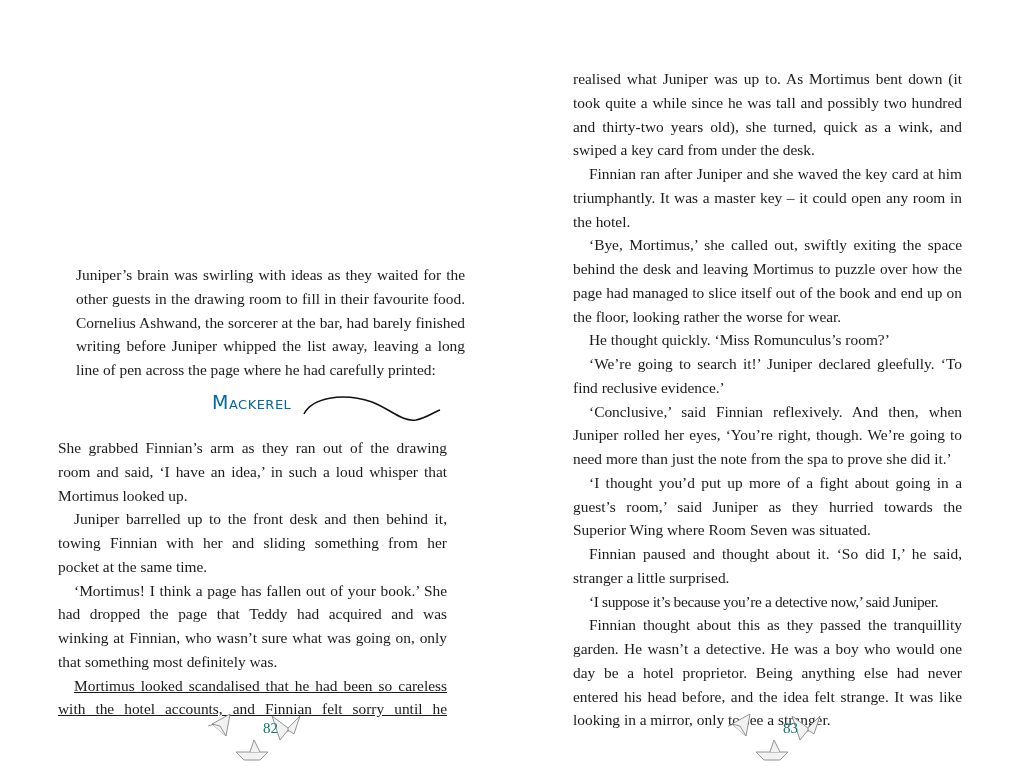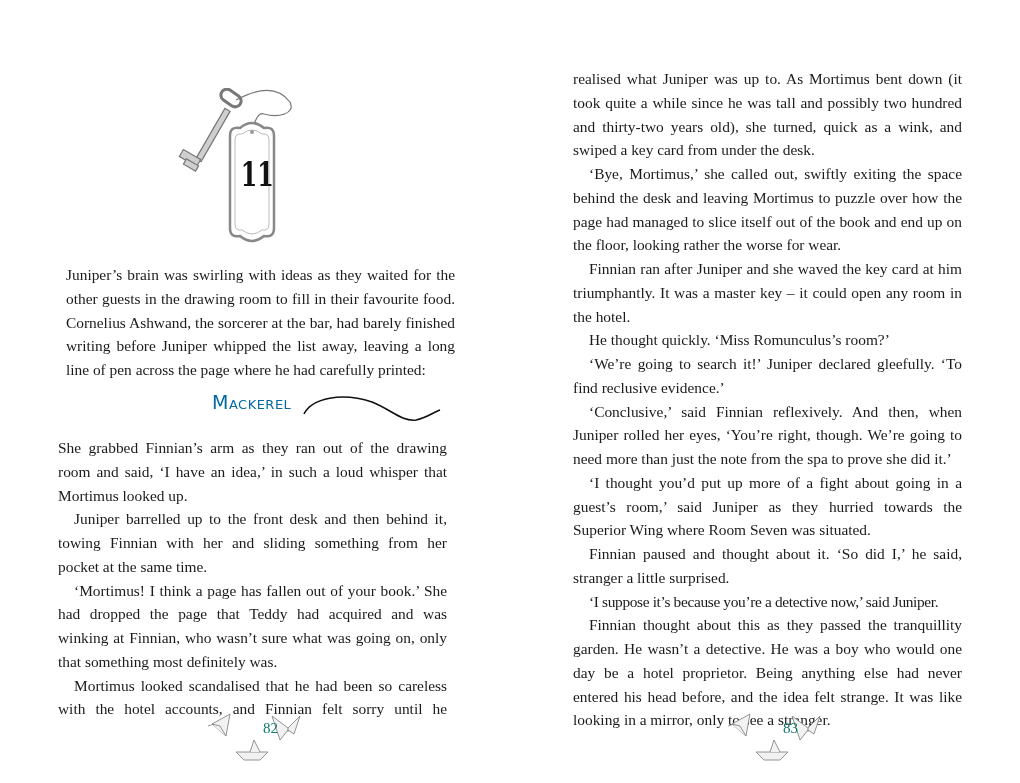--- a/index.html
+++ b/index.html
@@ -16,21 +16,21 @@
     width: 389px;
     font-size: 15.4px;
     line-height: 23.75px;
     text-align: justify;
     hyphens: none;
   }
   .text-block p { margin: 0; }
   .text-block p.indent { text-indent: 16px; }
   .text-block p.last-left { text-align-last: left; }
 
-  .left-top { left: 66px; top: 263px; }
+  .left-top { left: 76px; top: 263px; }
   .left-bottom { left: 58px; top: 436px; }
   .right-main { left: 63px; top: 67px; }
 
   .mackerel {
     position: absolute; left: 212px; top: 388px; width: 240px; height: 40px;
   }
   .mackerel-word {
     position: absolute; left: 0; top: 3px;
     font-family: "DejaVu Sans", sans-serif; font-size: 19px; letter-spacing: 0.5px;
     font-variant: small-caps; color: #0369a1;
@@ -44,55 +44,37 @@
   .page-number {
     position: absolute; left: 42px; top: 10px; width: 36px; text-align: right;
     font-size: 15px; color: #0f766e;
   }
 </style>
 </head>
 <body>
 
 <div class="page page-left">
 
-  <div class="chapter-art">
-    <svg width="150" height="160" viewBox="0 0 150 160">
-
-      <g stroke="#777" fill="#cfcfcf" stroke-width="1.2">
-        <rect x="42" y="4" width="22" height="12" rx="6" transform="rotate(35 53 10)" fill="none" stroke-width="3"></rect>
-        <rect x="32" y="18" width="6" height="58" transform="rotate(30 35 47)"></rect>
-        <rect x="2" y="66" width="20" height="8" transform="rotate(30 12 70)"></rect>
-        <rect x="6" y="74" width="14" height="6" transform="rotate(30 13 77)"></rect>
-      </g>
-
-      <path d="M58 12 C80 0, 100 -2, 112 14 C118 26, 100 30, 86 26 C80 24, 78 32, 74 40" stroke="#777" stroke-width="1.2" fill="none"></path>
-
-      <path d="M52 48 Q52 38 62 40 Q74 30 86 40 Q96 38 96 48 L96 140 Q96 150 86 148 Q74 158 62 148 Q52 150 52 140 Z" fill="#ffffff" stroke="#888" stroke-width="2.5"></path>
-      <path d="M57 52 Q57 45 64 46 Q74 38 84 46 Q91 45 91 52 L91 136 Q91 143 84 142 Q74 150 64 142 Q57 143 57 136 Z" fill="none" stroke="#bbb" stroke-width="1"></path>
-      <circle cx="74" cy="44" r="2" fill="#999"></circle>
-    </svg>
-    <div style="position:absolute; left:58px; top:66px; width:32px; text-align:center; font-family:'DejaVu Serif', serif; font-weight:bold; font-size:34px; transform:scaleX(0.7); color:#111;">11</div>
-  </div>
 
   <div class="text-block left-top">
     <p class="last-left">Juniper’s brain was swirling with ideas as they waited for the other guests in the drawing room to fill in their favourite food. Cornelius Ashwand, the sorcerer at the bar, had barely finished writing before Juniper whipped the list away, leaving a long line of pen across the page where he had carefully printed:</p>
   </div>
 
   <div class="mackerel">
     <span class="mackerel-word">Mackerel</span>
     <svg width="240" height="40" style="position:absolute;left:0;top:0">
       <path d="M92 26 C100 10, 130 4, 160 14 C180 22, 190 34, 204 32 C214 30, 222 24, 228 22" fill="none" stroke="#111" stroke-width="1.6"></path>
     </svg>
   </div>
 
   <div class="text-block left-bottom">
     <p class="last-left">She grabbed Finnian’s arm as they ran out of the drawing room and said, ‘I have an idea,’ in such a loud whisper that Mortimus looked up.</p>
     <p class="indent last-left">Juniper barrelled up to the front desk and then behind it, towing Finnian with her and sliding something from her pocket at the same time.</p>
     <p class="indent last-left">‘Mortimus! I think a page has fallen out of your book.’ She had dropped the page that Teddy had acquired and was winking at Finnian, who wasn’t sure what was going on, only that something most definitely was.</p>
-    <p class="indent" style="text-align-last: justify;">Mortimus looked scandalised that he had been so careless with the hotel accounts, and Finnian felt sorry until he</p>
+    <p class="indent" style="text-align-last: justify; text-decoration: underline;">Mortimus looked scandalised that he had been so careless with the hotel accounts, and Finnian felt sorry until he</p>
   </div>
 
   <div class="footer footer-left">
     <svg width="120" height="60" style="position:absolute;left:0;top:0">
       <g stroke="#888" fill="#f2f2f2" stroke-width="0.9">
         <path d="M12 14 L30 4 L26 26 Z"></path>
           <path d="M12 14 L20 16 L26 26"></path>
           <path d="M8 16 L14 14"></path>
       </g>
       <g stroke="#888" fill="#f2f2f2" stroke-width="0.9">
@@ -104,22 +86,22 @@
           <path d="M50 42 L54 30 L60 42"></path>
       </g>
     </svg>
     <div class="page-number">82</div>
   </div>
 </div>
 
 <div class="page page-right">
   <div class="text-block right-main">
     <p class="last-left">realised what Juniper was up to. As Mortimus bent down (it took quite a while since he was tall and possibly two hundred and thirty-two years old), she turned, quick as a wink, and swiped a key card from under the desk.</p>
+    <p class="indent last-left">Finnian ran after Juniper and she waved the key card at him triumphantly. It was a master key – it could open any room in the hotel.</p>
     <p class="indent last-left">‘Bye, Mortimus,’ she called out, swiftly exiting the space behind the desk and leaving Mortimus to puzzle over how the page had managed to slice itself out of the book and end up on the floor, looking rather the worse for wear.</p>
-    <p class="indent last-left">Finnian ran after Juniper and she waved the key card at him triumphantly. It was a master key – it could open any room in the hotel.</p>
     <p class="indent last-left">He thought quickly. ‘Miss Romunculus’s room?’</p>
     <p class="indent last-left">‘We’re going to search it!’ Juniper declared gleefully. ‘To find reclusive evidence.’</p>
     <p class="indent last-left">‘Conclusive,’ said Finnian reflexively. And then, when Juniper rolled her eyes, ‘You’re right, though. We’re going to need more than just the note from the spa to prove she did it.’</p>
     <p class="indent last-left">‘I thought you’d put up more of a fight about going in a guest’s room,’ said Juniper as they hurried towards the Superior Wing where Room Seven was situated.</p>
     <p class="indent last-left">Finnian paused and thought about it. ‘So did I,’ he said, stranger a little surprised.</p>
     <p class="indent last-left" style="letter-spacing:-0.35px;">‘I suppose it’s because you’re a detective now,’ said Juniper.</p>
     <p class="indent last-left">Finnian thought about this as they passed the tranquillity garden. He wasn’t a detective. He was a boy who would one day be a hotel proprietor. Being anything else had never entered his head before, and the idea felt strange. It was like looking in a mirror, only to see a stranger.</p>
   </div>
 
   <div class="footer footer-right">

